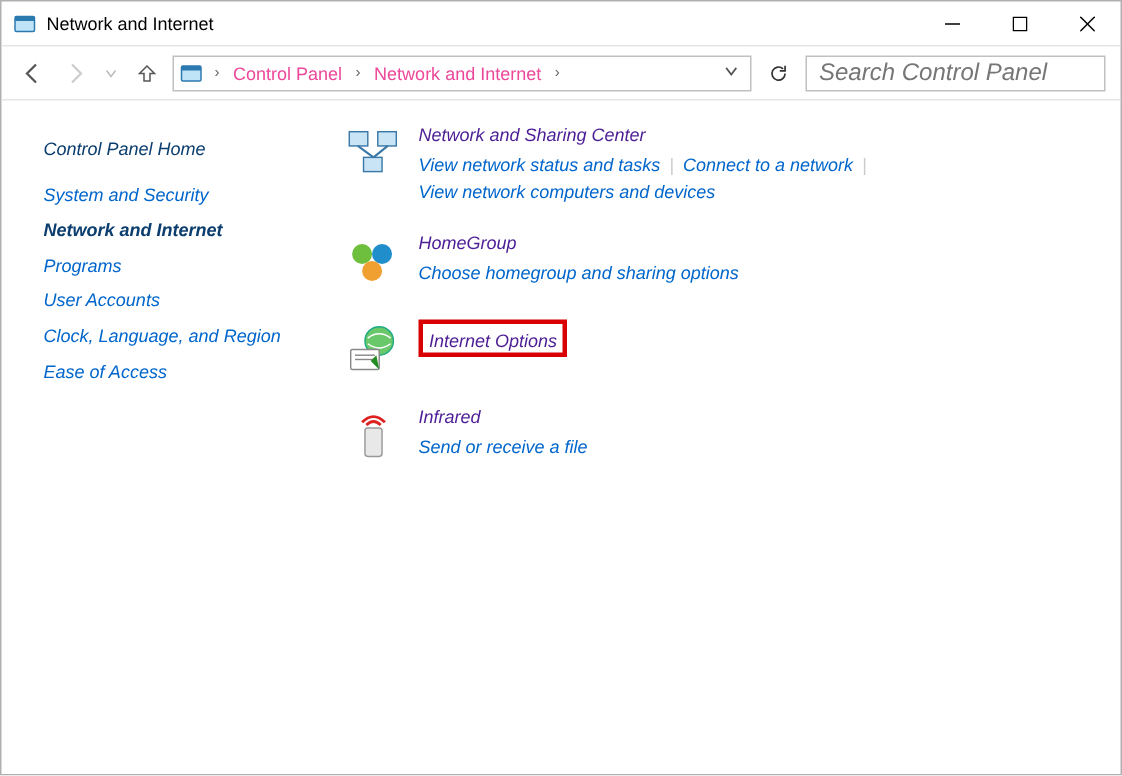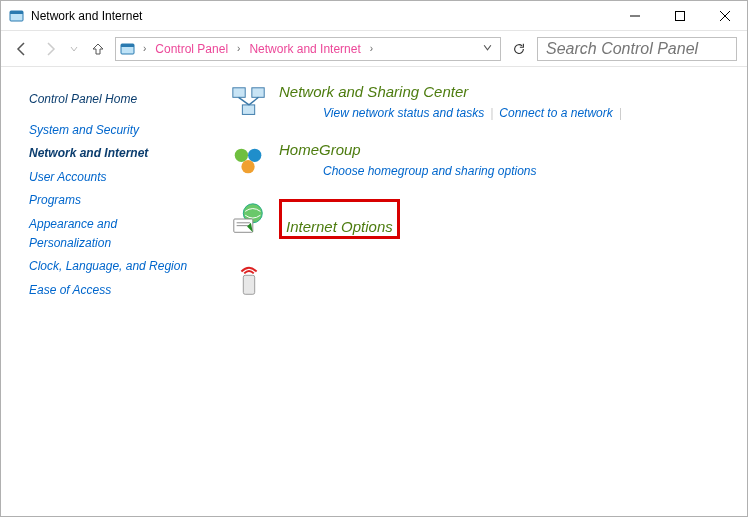--- a/index.html
+++ b/index.html
@@ -127,33 +127,32 @@
     margin-bottom: 18px;
   }
   .caticon {
     width: 40px; height: 40px;
     margin-right: 10px;
     display: inline-flex; align-items: center; justify-content: center;
     flex-shrink: 0;
   }
   .catbody { flex: 1; }
   .cattitle {
-    color: #4d7c0f;
-    font-size: 15px;
+    color: #4c1d95;
+    font-size: 12px;
     margin: 0 0 4px 0;
     display: inline-block;
     cursor: pointer;
   }
   .highlighted {
     border: 3px solid #d80000;
-    padding: 16px 4px 1px 4px;
+    padding: 4px 4px 1px 4px;
   }
   .tasks {
     line-height: 1.5;
-    margin-left: 44px;
   }
   .tasks a {
     color: #0066cc;
     text-decoration: none;
     cursor: pointer;
   }
   .tasks .div {
     color: #ccc;
     padding: 0 6px;
   }
@@ -246,43 +245,43 @@
       </span>
     </div>
   </div>
 
   <div class="body">
 
     <div class="sidebar">
       <a class="home">Control Panel Home</a>
       <a>System and Security</a>
       <a class="active">Network and Internet</a>
+      <a>Programs</a>
       <a>User Accounts</a>
-      <a>Programs</a>
-      <a>Appearance and Personalization</a>
       <a>Clock, Language, and Region</a>
       <a>Ease of Access</a>
     </div>
 
     <div class="main">
 
       <div class="category">
         <span class="caticon">
           <svg width="38" height="38" viewBox="0 0 40 40">
             <rect x="3" y="4" width="13" height="10" fill="#c8e4f5" stroke="#3a78a8"></rect>
             <rect x="23" y="4" width="13" height="10" fill="#c8e4f5" stroke="#3a78a8"></rect>
             <rect x="13" y="22" width="13" height="10" fill="#c8e4f5" stroke="#3a78a8"></rect>
             <line x1="9" y1="14" x2="20" y2="22" stroke="#3a78a8" stroke-width="1.5"></line>
             <line x1="30" y1="14" x2="20" y2="22" stroke="#3a78a8" stroke-width="1.5"></line>
           </svg>
         </span>
         <div class="catbody">
           <span class="cattitle">Network and Sharing Center</span>
           <div class="tasks">
             <a>View network status and tasks</a><span class="div">|</span><a>Connect to a network</a><span class="div">|</span><br>
+            <a>View network computers and devices</a>
           </div>
         </div>
       </div>
 
       <div class="category">
         <span class="caticon">
           <svg width="38" height="38" viewBox="0 0 40 40">
             <circle cx="12" cy="14" r="7" fill="#6fbf3f"></circle>
             <circle cx="26" cy="14" r="7" fill="#1f8ecb"></circle>
             <circle cx="19" cy="26" r="7" fill="#f0a030"></circle>
@@ -313,17 +312,23 @@
       </div>
 
       <div class="category">
         <span class="caticon">
           <svg width="38" height="38" viewBox="0 0 40 40">
             <rect x="14" y="14" width="12" height="20" rx="2" fill="#e8e8e8" stroke="#999"></rect>
             <path d="M12 10 Q20 2 28 10" fill="none" stroke="#d22" stroke-width="2"></path>
             <path d="M15 12 Q20 7 25 12" fill="none" stroke="#d22" stroke-width="2"></path>
           </svg>
         </span>
+        <div class="catbody">
+          <span class="cattitle">Infrared</span>
+          <div class="tasks">
+            <a>Send or receive a file</a>
+          </div>
+        </div>
       </div>
 
     </div>
   </div>
 </div>
 
 </body></html>

